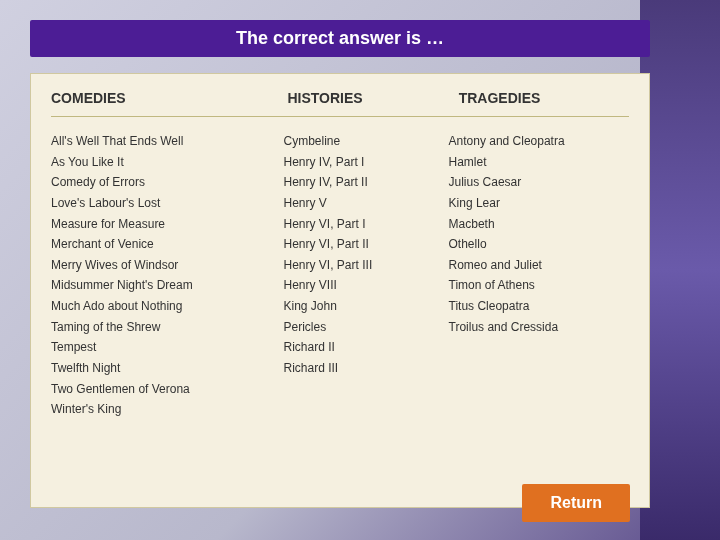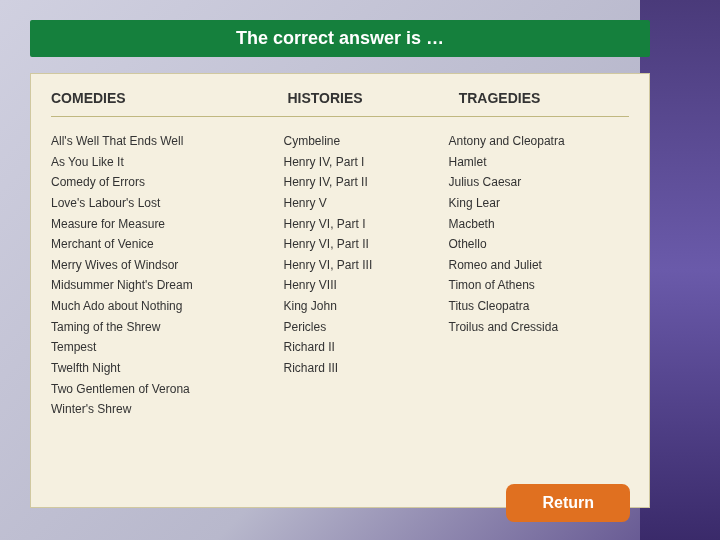--- a/index.html
+++ b/index.html
@@ -30,21 +30,21 @@
 
     .main-container {
       position: absolute;
       left: 30px;
       top: 20px;
       width: 620px;
       height: 500px;
     }
 
     .header-bar {
-      background: #15803d;
+      background: #4c1d95;
       color: white;
       text-align: center;
       padding: 8px 16px;
       font-size: 18px;
       font-weight: bold;
       border-radius: 2px;
       margin-bottom: 16px;
     }
 
     .content-box {
@@ -92,24 +92,24 @@
     }
 
     .return-button {
       position: absolute;
       bottom: 18px;
       right: 90px;
       background: #e07020;
       color: white;
       font-size: 16px;
       font-weight: bold;
-      padding: 10px 36px;
+      padding: 10px 28px;
       border: none;
       cursor: pointer;
-      border-radius: 8px;
+      border-radius: 2px;
     }
   </style>
 </head>
 <body>
 
 <div class="background"></div>
 <div class="right-panel"></div>
 
 <div class="main-container">
   <div class="header-bar">
@@ -131,21 +131,21 @@
           <span class="list-item">Love's Labour's Lost</span>
           <span class="list-item">Measure for Measure</span>
           <span class="list-item">Merchant of Venice</span>
           <span class="list-item">Merry Wives of Windsor</span>
           <span class="list-item">Midsummer Night's Dream</span>
           <span class="list-item">Much Ado about Nothing</span>
           <span class="list-item">Taming of the Shrew</span>
           <span class="list-item">Tempest</span>
           <span class="list-item">Twelfth Night</span>
           <span class="list-item">Two Gentlemen of Verona</span>
-          <span class="list-item">Winter's Shrew</span>
+          <span class="list-item">Winter's King</span>
         </div>
       <div class="col-list col-histories" id="histories-list">
           <span class="list-item">Cymbeline</span>
           <span class="list-item">Henry IV, Part I</span>
           <span class="list-item">Henry IV, Part II</span>
           <span class="list-item">Henry V</span>
           <span class="list-item">Henry VI, Part I</span>
           <span class="list-item">Henry VI, Part II</span>
           <span class="list-item">Henry VI, Part III</span>
           <span class="list-item">Henry VIII</span>

